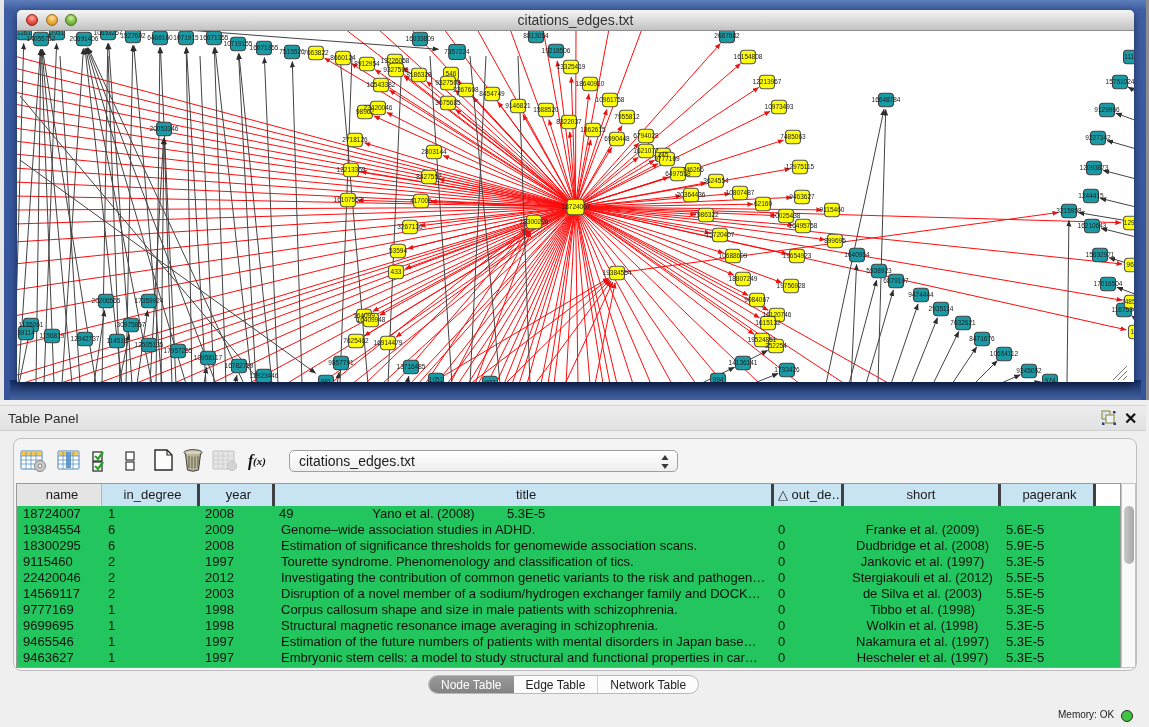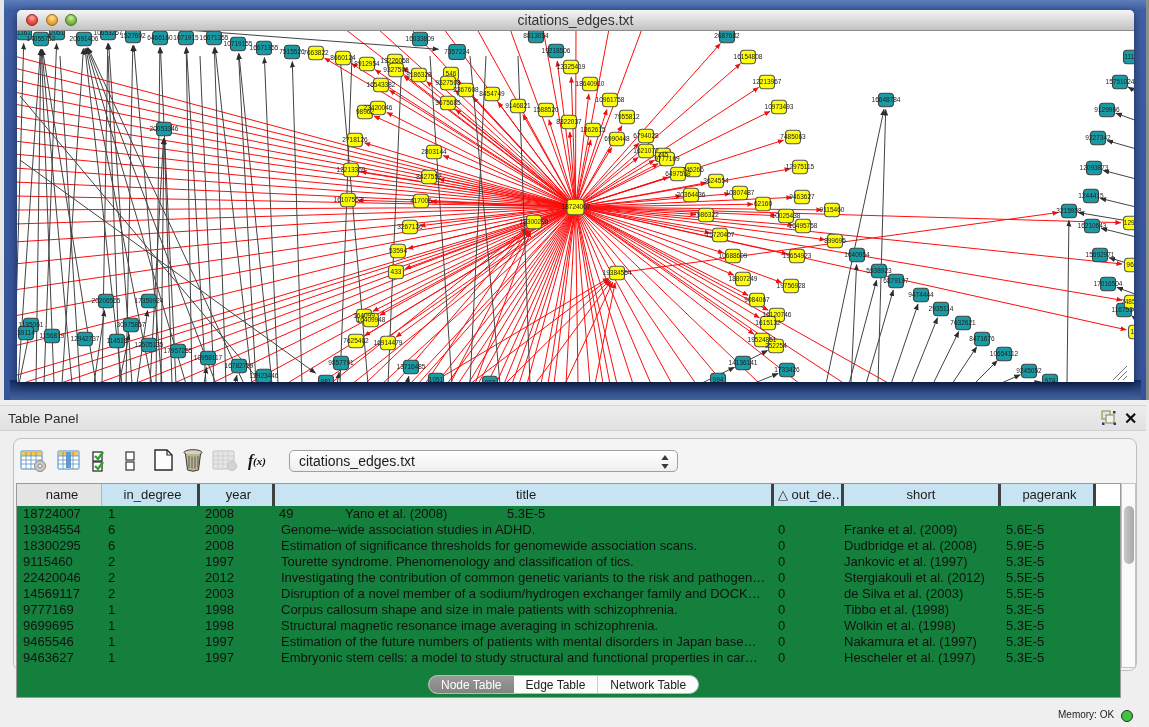--- a/index.html
+++ b/index.html
@@ -21,29 +21,29 @@
 #tl3{left:48px;background:radial-gradient(circle at 50% 30%,#d2f0a8 0,#95cc5c 35%,#6aaa35 75%,#4f8c22 100%);border:.5px solid #49761c}
 #panel{position:absolute;left:0;top:400px;width:1149px;height:327px;background:#efefef}
 #ptitle{position:absolute;left:0;top:5px;width:1146px;height:26px;
  background:linear-gradient(#ececec,#e2e2e2);border-top:1px solid #d4d4d4;border-bottom:1px solid #d0d0d0;
  font-size:13.5px;color:#2d2d2d;line-height:26px;padding-left:8px}
 #inner{position:absolute;left:13px;top:438px;width:1124px;height:233px;
  background:#f4f4f4;border:1px solid #bfbfbf;border-radius:8px}
 #combo{position:absolute;left:289px;top:450px;width:389px;height:22px;background:linear-gradient(#fff,#eee);
  border:1px solid #9f9f9f;border-radius:5px;font-size:14px;color:#1c1c1c;line-height:21px;padding-left:9px}
 #combo .spin{position:absolute;right:7px;top:3px}
-#tablewrap{position:absolute;left:16px;top:483px;width:1105px;height:215px;background:#15803d;
+#tablewrap{position:absolute;left:16px;top:483px;width:1105px;height:185px;background:#22c55e;
  border:1px solid #9a9a9a;overflow:hidden;font-size:13px}
 #thead{display:flex;height:22px;background:#fff;color:#1c1c1c}
 #thead span{background:#c8e3f2;border-right:3px solid #404040;text-align:center;line-height:22px;overflow:hidden;white-space:nowrap}
 #thead .c0{background:#e4e4e4;border-right:1px solid #b5b5b5}
 .tr{display:flex;height:16px;line-height:16px;color:#111;white-space:nowrap}
 .tr span{overflow:hidden;flex-shrink:0}
 .c0{width:85px;padding-left:6px}.c1{width:98px;padding-left:6px}.c2{width:75px;padding-left:5px}
-.c3{width:499px;padding-left:6px}.c4{width:70px;padding-left:4px}.c5{width:157px;}
+.c3{width:499px;padding-left:6px}.c4{width:70px;padding-left:4px}.c5{width:157px;text-align:center}
 .c6{width:95px;padding-left:5px}
 .tr .c0{text-align:left}
 #vsb{position:absolute;left:1121px;top:483px;width:15px;height:185px;background:#fafafa;border:1px solid #c4c4c4}
 #vsb .th{position:absolute;left:1.5px;top:22px;width:10px;height:58px;background:linear-gradient(90deg,#c9c9c9,#a8a8a8);border-radius:5px}
 #tabs{position:absolute;left:428px;top:675px;height:19px;display:flex;border:1px solid #b9b9b9;
  border-radius:10px;overflow:hidden;background:#fcfcfc;font-size:12px;line-height:18px;color:#222}
 #tabs .sel{background:linear-gradient(#9a9a9a,#838383);color:#fff}
 #tabs span{padding:0 12px}
 #tabs .sep{padding:0;width:1px;background:#cfcfcf}
 #mem{position:absolute;left:1058px;top:709px;font-size:10px;color:#222}

